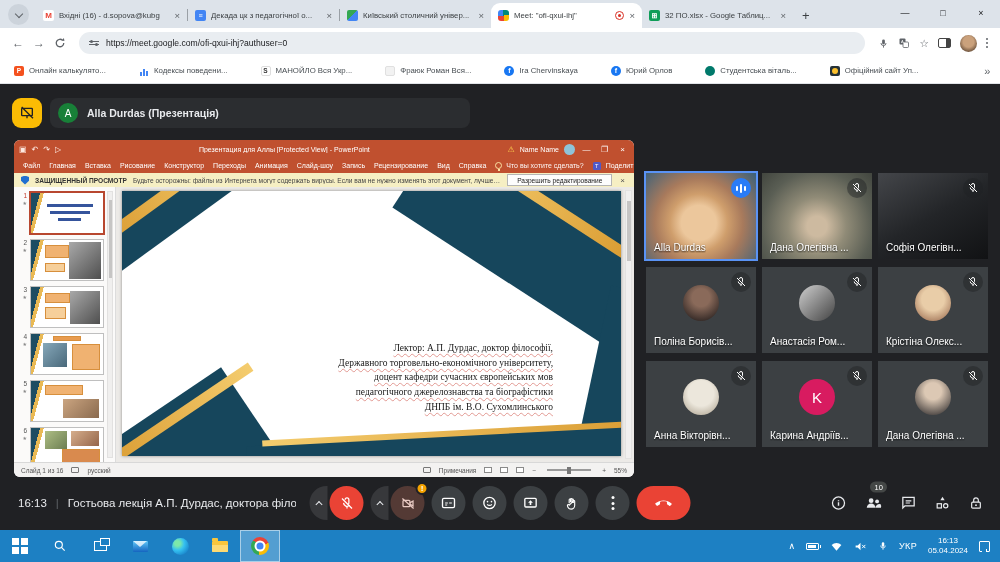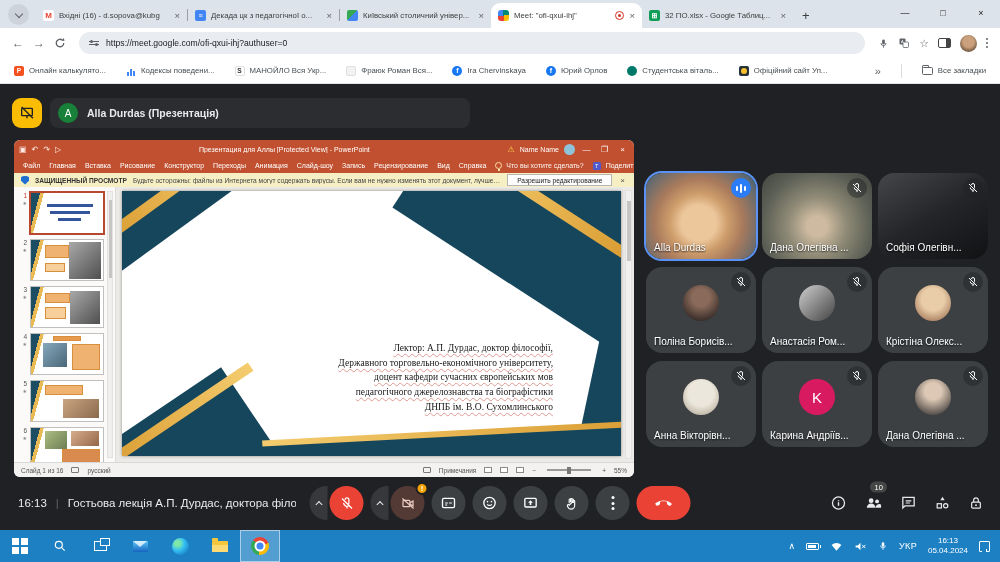--- a/index.html
+++ b/index.html
@@ -37,21 +37,21 @@
 .tune-ic i::after{content:"";position:absolute;top:-1px;width:3.4px;height:3.4px;border-radius:50%;background:#5f6368}
 .tune-ic i:first-child::after{left:1px}.tune-ic i:last-child::after{right:1px}
 .tb-ic{color:#5f6368;font-size:10.5px}
 .sidepanel-ic{width:13px;height:10px;border:1.4px solid #444;border-radius:2px;position:relative}
 .sidepanel-ic::after{content:"";position:absolute;right:0;top:0;bottom:0;width:4px;background:#444}
 .profile{width:17px;height:17px;border-radius:50%;background:radial-gradient(circle at 50% 40%,#caa17c 0 40%,#59422f 85%)}
 .dots-v{display:flex;flex-direction:column;gap:1.6px}
 .dots-v i{width:2.2px;height:2.2px;border-radius:50%;background:#5f6368}
 
 
-.bookmarks{position:absolute;top:58px;height:26px;left:0;right:0;background:#fff;display:flex;align-items:center;gap:20px;padding:0 14px;border-bottom:1px solid #e1e4e8;font-size:7.8px;color:#474d52}
+.bookmarks{position:absolute;top:58px;height:26px;left:0;right:0;background:#fff;display:flex;align-items:center;gap:33px;padding:0 14px;border-bottom:1px solid #e1e4e8;font-size:7.8px;color:#474d52}
 .bm{display:flex;align-items:center;gap:5px;flex:none}
 .bm-ic{width:10px;height:10px;border-radius:2px;display:flex;align-items:center;justify-content:center;font-size:6.5px;font-weight:bold;color:#fff;flex:none}
 .bi-p{background:#f4511e}
 .bi-bars{background:#fff;display:flex;align-items:flex-end;gap:1px}
 .bi-bars i{width:2px;background:#4285f4}.bi-bars i:nth-child(1){height:4px}.bi-bars i:nth-child(2){height:7px}.bi-bars i:nth-child(3){height:5px}
 .bi-s{background:#fff;color:#333;border:1px solid #ddd}
 .bi-blank{background:#f2f2f2;border:1px solid #e0e0e0}
 .bi-fb{background:#1877f2;border-radius:50%;font-size:7px}
 .bi-teal{background:#00796b;border-radius:50%}
 .bi-gold{background:#263238;position:relative}
@@ -126,21 +126,21 @@
 .slide-body div{text-decoration-line:underline;text-decoration-style:wavy;text-decoration-color:rgba(205,80,70,.55);text-decoration-thickness:0.5px;text-underline-offset:2px}
 .ppt-status{height:15px;background:#f3f2f1;border-top:1px solid #d8d8d8;display:flex;align-items:center;font-size:6.5px;color:#555;padding:0 7px;gap:8px;flex:none;white-space:nowrap}
 .st-sp{flex:1}
 .notes-ic{width:8px;height:6px;border:1px solid #777;border-radius:1px}
 .viewic{width:8px;height:6px;border:1px solid #8a8a8a;background:#fff}
 .zoom-slider{width:44px;height:1.5px;background:#9a9a9a;position:relative;margin:0 3px}
 .zoom-slider::after{content:"";position:absolute;left:46%;top:-2.6px;width:3.5px;height:7px;background:#777}
 
 
 .tiles{position:absolute;left:646px;top:89px;display:grid;grid-template-columns:repeat(3,110px);grid-auto-rows:86px;gap:8px 6px}
-.tile{position:relative;border-radius:16px;background:#3c4043;overflow:hidden}
+.tile{position:relative;border-radius:0;background:#3c4043;overflow:hidden}
 .tile.speaking{box-shadow:0 0 0 2px #5a93f5}
 .v-alla{background:radial-gradient(circle at 48% 58%,#ecc79c 0 23%,#cf9e6c 38%,#a87a5c 58%,#39607a 100%)}
 .v-dana{background:radial-gradient(circle at 50% 62%,#cdbaa0 0 13%,#908b77 38%,#5a5e54 72%,#42463f 100%)}
 .v-sofia{background:linear-gradient(150deg,#44464a 0%,#232528 50%,#111214 100%)}
 .tile-name{position:absolute;left:8px;bottom:6px;color:#fff;font-size:10px;text-shadow:0 1px 2px rgba(0,0,0,.85);max-width:96px;white-space:nowrap;overflow:hidden}
 .mic-badge{position:absolute;right:5px;top:5px;width:20px;height:20px;border-radius:50%;display:flex;align-items:center;justify-content:center;background:rgba(32,33,36,.45)}
 .audio-badge{position:absolute;right:5px;top:5px;width:20px;height:20px;border-radius:50%;background:#2a7cf7;display:flex;align-items:center;justify-content:center;gap:1.5px}
 .audio-badge i{width:2.2px;border-radius:2px;background:#fff}
 .audio-badge i:nth-child(1){height:5px}.audio-badge i:nth-child(2){height:9px}.audio-badge i:nth-child(3){height:5px}
 .avatar-c{position:absolute;left:50%;top:42%;transform:translate(-50%,-50%);width:36px;height:36px;border-radius:50%;display:flex;align-items:center;justify-content:center;font-size:15px;color:#fff}

